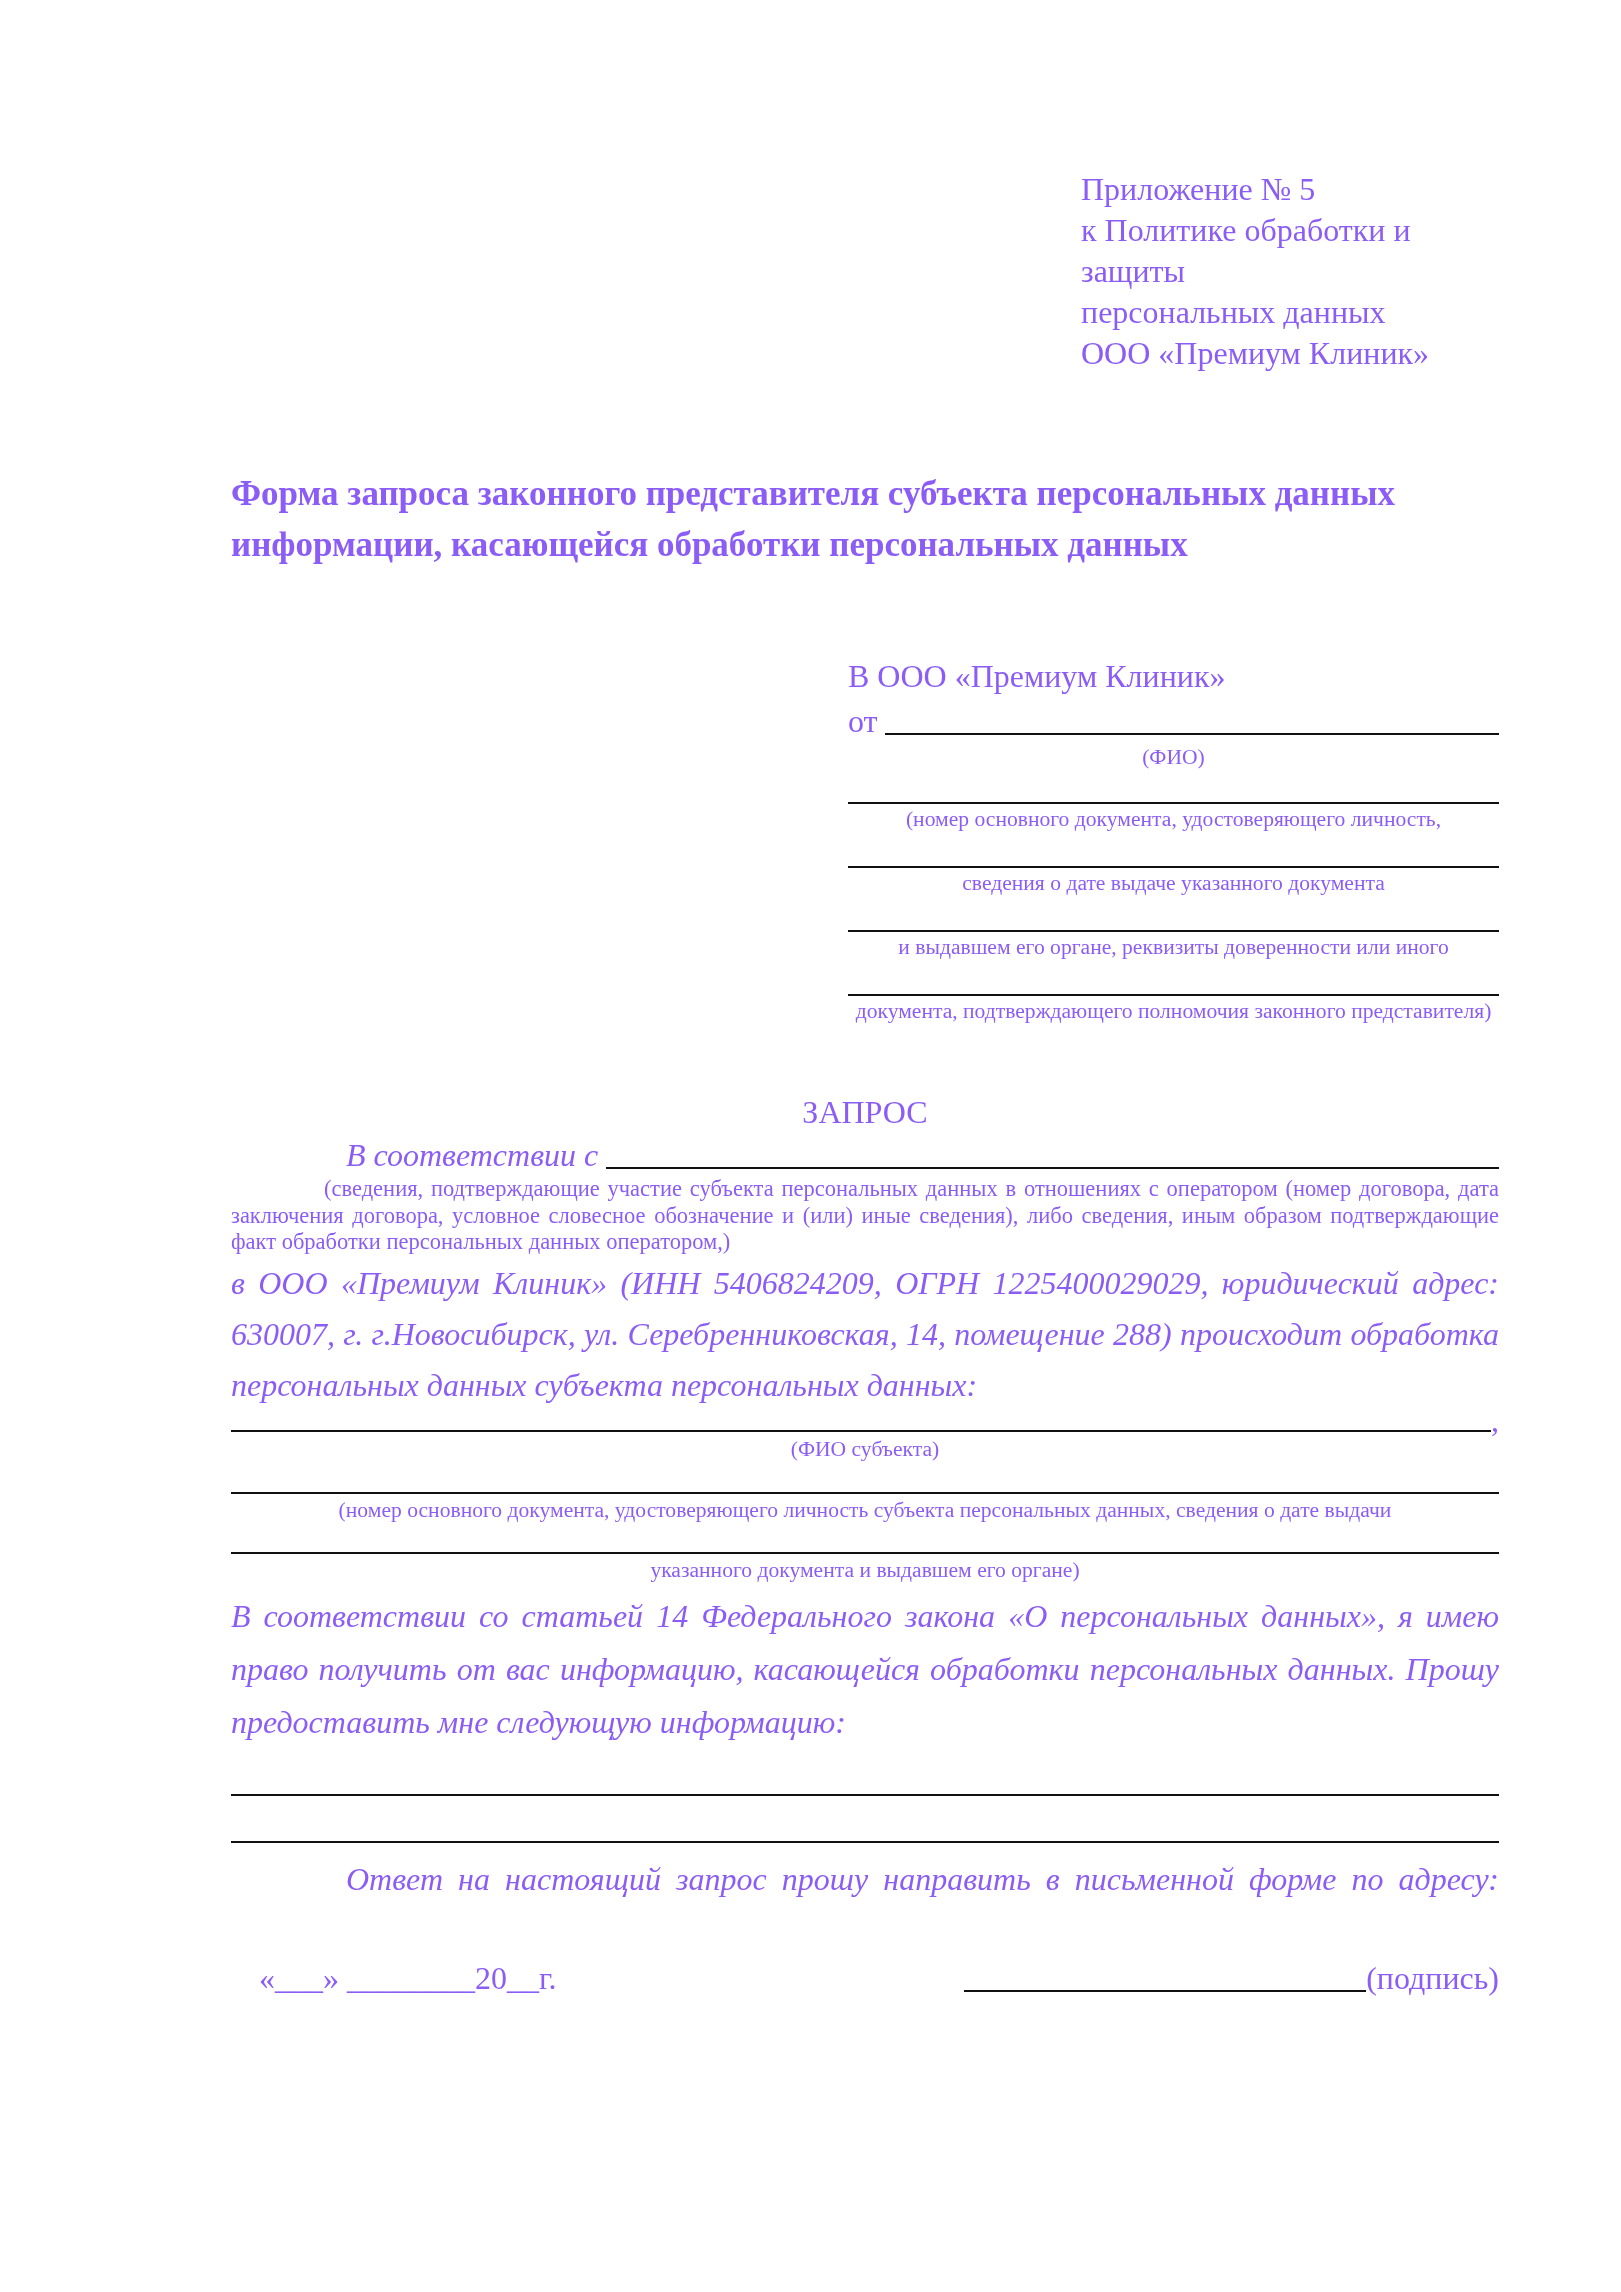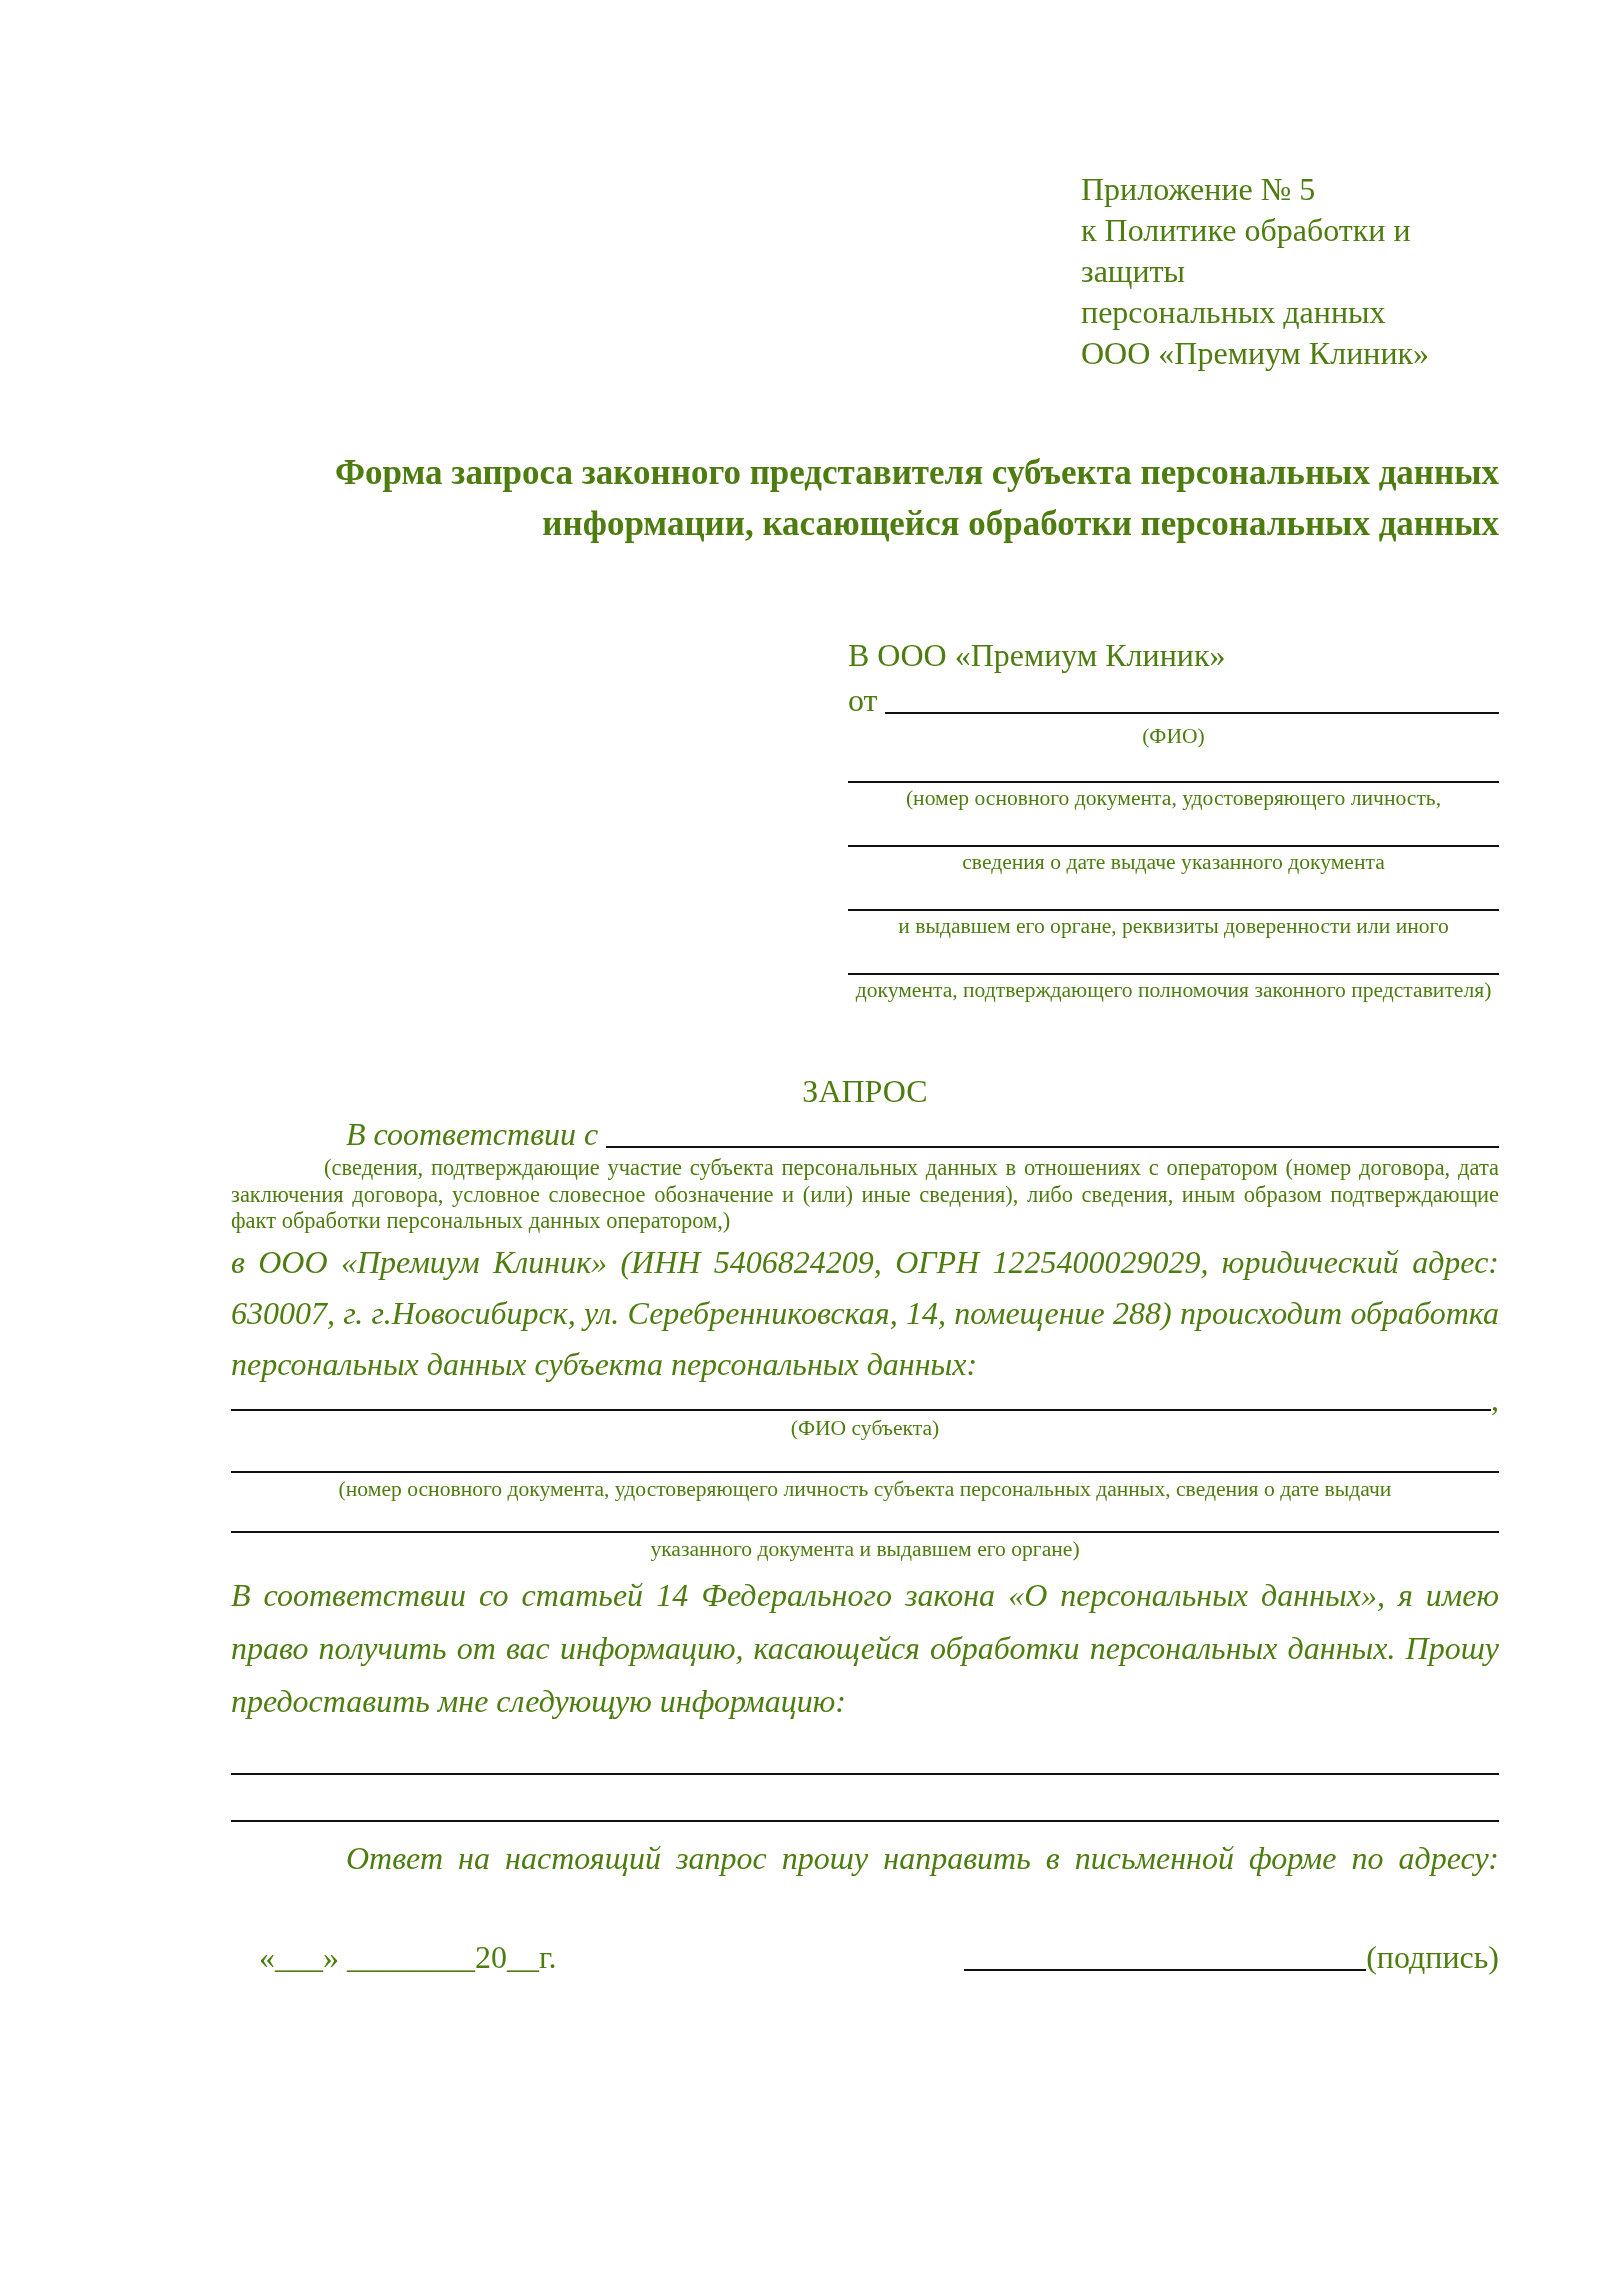--- a/index.html
+++ b/index.html
@@ -6,35 +6,35 @@
     margin: 0;
     padding: 0;
     background: #ffffff;
   }
   .page {
     position: relative;
     width: 1621px;
     height: 2293px;
     box-sizing: border-box;
     background: #ffffff;
-    color: #4d7c0f;
+    color: #8b5cf6;
     font-family: "Liberation Serif", "DejaVu Serif", serif;
     font-size: 32px;
     padding: 169px 122px 0 231px;
     overflow: hidden;
   }
   
   .appendix {
     margin-left: 850px;
     line-height: 41px;
   }
   
   .doc-title {
-    margin-top: 73px;
-    text-align: right;
+    margin-top: 94px;
+    text-align: left;
     font-weight: bold;
     font-size: 35px;
     line-height: 51px;
   }
   .doc-title div { white-space: nowrap; }
   
   .addressee {
     margin-top: 86px;
     margin-left: 617px;
     width: 651px;

